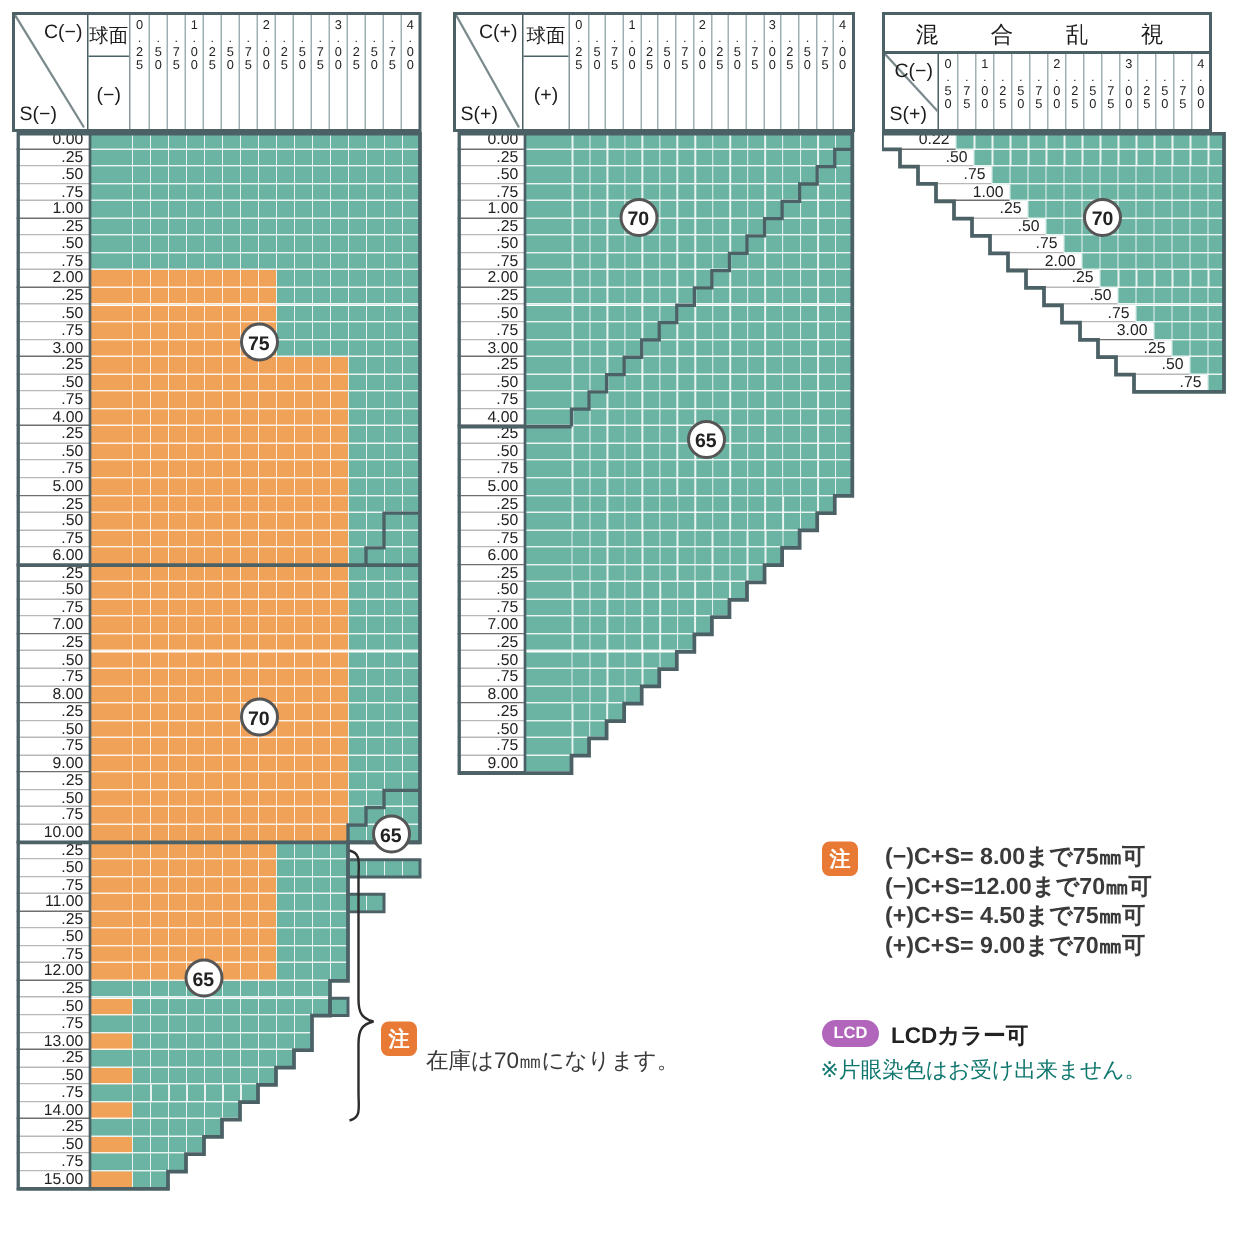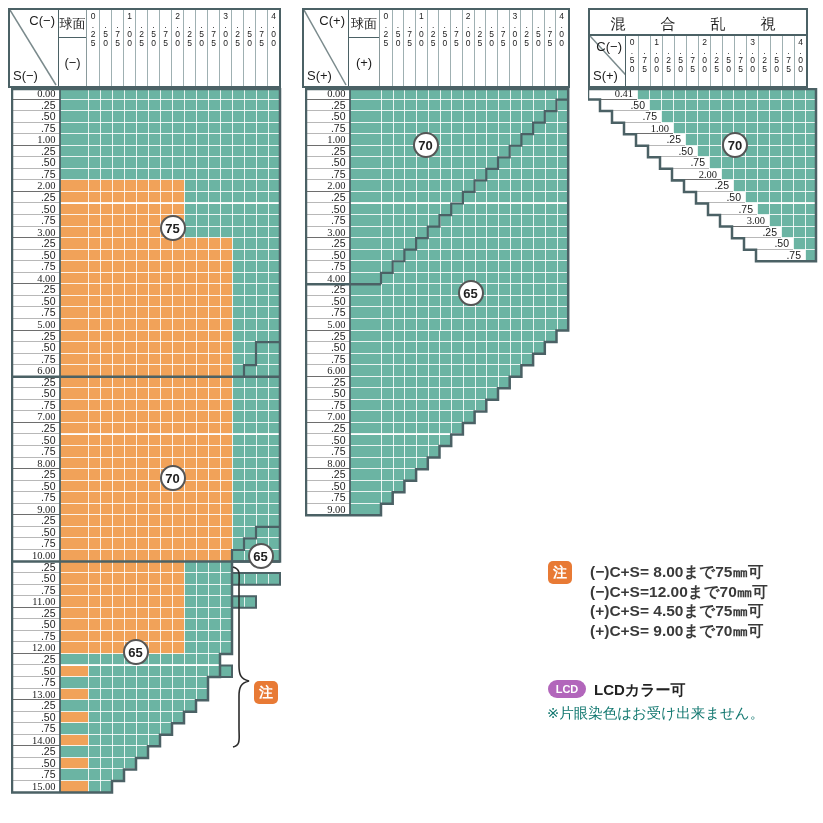--- a/index.html
+++ b/index.html
@@ -19,21 +19,21 @@
   .ttl-full{position:absolute;left:0;top:0;right:0;height:28px;line-height:28px;text-align:center;
     font-size:15px;letter-spacing:10px;border:2.5px solid #4b6165;background:#fff;box-sizing:border-box;}
   .colheads{flex:1;display:flex;}
   .ch{box-sizing:border-box;border-left:1px solid #9fb0b2;font-size:8.5px;line-height:9.5px;
      text-align:center;padding-top:2px;color:#222;}
   .ch:first-child{border-left:none;}
   .ch div{height:9px;}
   .tbody{position:absolute;background:#fff;}
   .rowlabel{position:absolute;left:0;box-sizing:border-box;text-align:right;padding-right:4px;
      font-size:10.5px;color:#222;border-bottom:1px solid #b8b8b8;background:#fff;}
-  .rowlabel.int{border-bottom:1.5px solid #6e6e6e;font-family:Liberation Serif, serif;}
+  .rowlabel.int{border-bottom:1.5px solid #6e6e6e;}
   .seg{position:absolute;box-sizing:border-box;border-bottom:1px solid rgba(255,255,255,.85);}
   .ovl{position:absolute;left:0;top:0;pointer-events:none;}
   .circ{position:absolute;width:26px;height:26px;border-radius:50%;background:#fff;border:2px solid #555;
      box-sizing:border-box;display:flex;align-items:center;justify-content:center;
      font-size:13px;font-weight:bold;color:#222;z-index:5;}
   .badge{position:absolute;width:24px;height:23px;border-radius:5px;color:#fff;font-size:14px;font-weight:bold;
      display:flex;align-items:center;justify-content:center;}
   .notelines{position:absolute;font-size:15.5px;font-weight:600;color:#3a3a3a;line-height:19.5px;white-space:pre;}
   .dyelines{position:absolute;font-size:15px;font-weight:500;color:#3a3a3a;line-height:21px;white-space:pre;}
   .lcd-pill{position:absolute;width:38px;height:18px;border-radius:9px;color:#fff;font-size:11px;font-weight:bold;
@@ -736,21 +736,21 @@
           <div class="ch" style="width: 12px;">
             <div>4</div>
             <div>.</div>
             <div>0</div>
             <div>0</div>
           </div>
         </div>
     </div>
     <div class="tbody" id="bodyR" style="left:0px;top:80px;width:229px;height:175px;">
         <div class="seg" style="left: 49px; top: 0px; width: 180px; height: 11.55px; background: repeating-linear-gradient(90deg, rgba(255, 255, 255, 0.85) 0px, rgba(255, 255, 255, 0.85) 1px, transparent 1px, transparent 12px) rgb(107, 180, 163);"></div>
-        <div class="rowlabel int" style="left: 0px; top: 0px; width: 49px; height: 11.55px; line-height: 11.55px;">0.41</div>
+        <div class="rowlabel int" style="left: 0px; top: 0px; width: 49px; height: 11.55px; line-height: 11.55px;">0.22</div>
         <div class="seg" style="left: 61px; top: 11.55px; width: 168px; height: 11.55px; background: repeating-linear-gradient(90deg, rgba(255, 255, 255, 0.85) 0px, rgba(255, 255, 255, 0.85) 1px, transparent 1px, transparent 12px) rgb(107, 180, 163);"></div>
         <div class="rowlabel" style="left: 12px; top: 11.55px; width: 49px; height: 11.55px; line-height: 11.55px;">.50</div>
         <div class="seg" style="left: 73px; top: 23.1px; width: 156px; height: 11.55px; background: repeating-linear-gradient(90deg, rgba(255, 255, 255, 0.85) 0px, rgba(255, 255, 255, 0.85) 1px, transparent 1px, transparent 12px) rgb(107, 180, 163);"></div>
         <div class="rowlabel" style="left: 24px; top: 23.1px; width: 49px; height: 11.55px; line-height: 11.55px;">.75</div>
         <div class="seg" style="left: 85px; top: 34.65px; width: 144px; height: 11.55px; background: repeating-linear-gradient(90deg, rgba(255, 255, 255, 0.85) 0px, rgba(255, 255, 255, 0.85) 1px, transparent 1px, transparent 12px) rgb(107, 180, 163);"></div>
         <div class="rowlabel int" style="left: 36px; top: 34.65px; width: 49px; height: 11.55px; line-height: 11.55px;">1.00</div>
         <div class="seg" style="left: 97px; top: 46.2px; width: 132px; height: 11.55px; background: repeating-linear-gradient(90deg, rgba(255, 255, 255, 0.85) 0px, rgba(255, 255, 255, 0.85) 1px, transparent 1px, transparent 12px) rgb(107, 180, 163);"></div>
         <div class="rowlabel" style="left: 48px; top: 46.2px; width: 49px; height: 11.55px; line-height: 11.55px;">.25</div>
         <div class="seg" style="left: 109px; top: 57.75px; width: 120px; height: 11.55px; background: repeating-linear-gradient(90deg, rgba(255, 255, 255, 0.85) 0px, rgba(255, 255, 255, 0.85) 1px, transparent 1px, transparent 12px) rgb(107, 180, 163);"></div>
         <div class="rowlabel" style="left: 60px; top: 57.75px; width: 49px; height: 11.55px; line-height: 11.55px;">.50</div>
@@ -777,21 +777,21 @@
         </svg>
         <div class="circ" style="left: 134px; top: 44px;">70</div>
       </div>
   </div>
 
   <svg class="ovl" style="left:228px;top:566px;" width="26" height="182">
     <path d="M5,1 C13,3 11,9 11,20 L11,100 C11,109 13,113 21,115 C13,117 11,121 11,130 L11,162 C11,173 13,179 5,181" fill="none" stroke="#2c2c2c" stroke-width="1.6"></path>
   </svg>
 
   <div class="badge" id="dyeBadge" style="left: 254px; top: 681px; background: rgb(232, 122, 53);">注</div>
-  <div class="dyelines" style="left:284px;top:676px;"><br></div>
+  <div class="dyelines" style="left:284px;top:676px;"><br><span>在庫は70㎜になります。</span></div>
 
   <div class="badge" id="rangeBadge" style="left: 548px; top: 561px; background: rgb(232, 122, 53);">注</div>
   <div class="notelines" style="left:590px;top:562px;"><span>(−)C+S= 8.00まで75㎜可</span><br><span>(−)C+S=12.00まで70㎜可</span><br><span>(+)C+S= 4.50まで75㎜可</span><br><span>(+)C+S= 9.00まで70㎜可</span></div>
 
   <div class="lcd-pill" id="lcdPill" style="left: 548px; top: 680px; background: rgb(178, 102, 187);">LCD</div>
   <div class="lcd-label" style="left:594px;top:681px;">LCDカラー可</div>
 
   <div class="caution" style="left:547px;top:704px;">※片眼染色はお受け出来ません。</div>
 
 </div>

